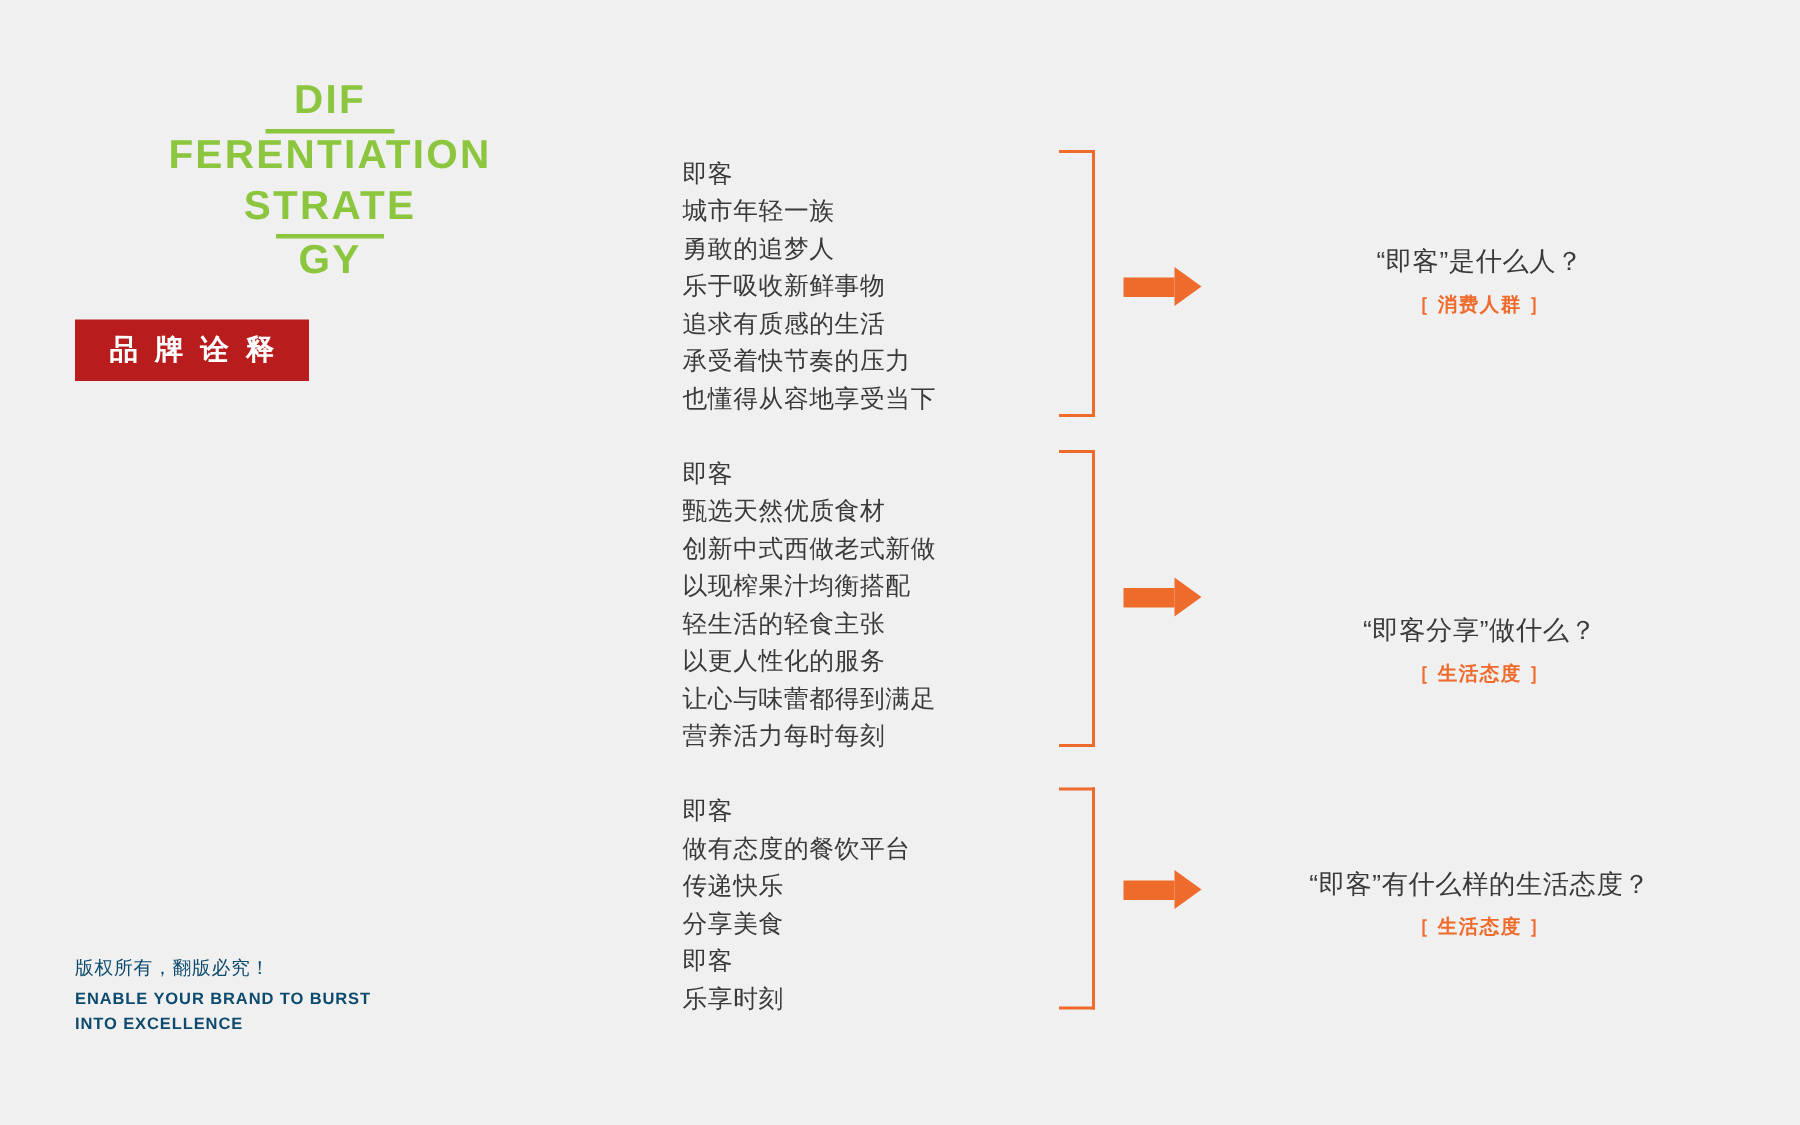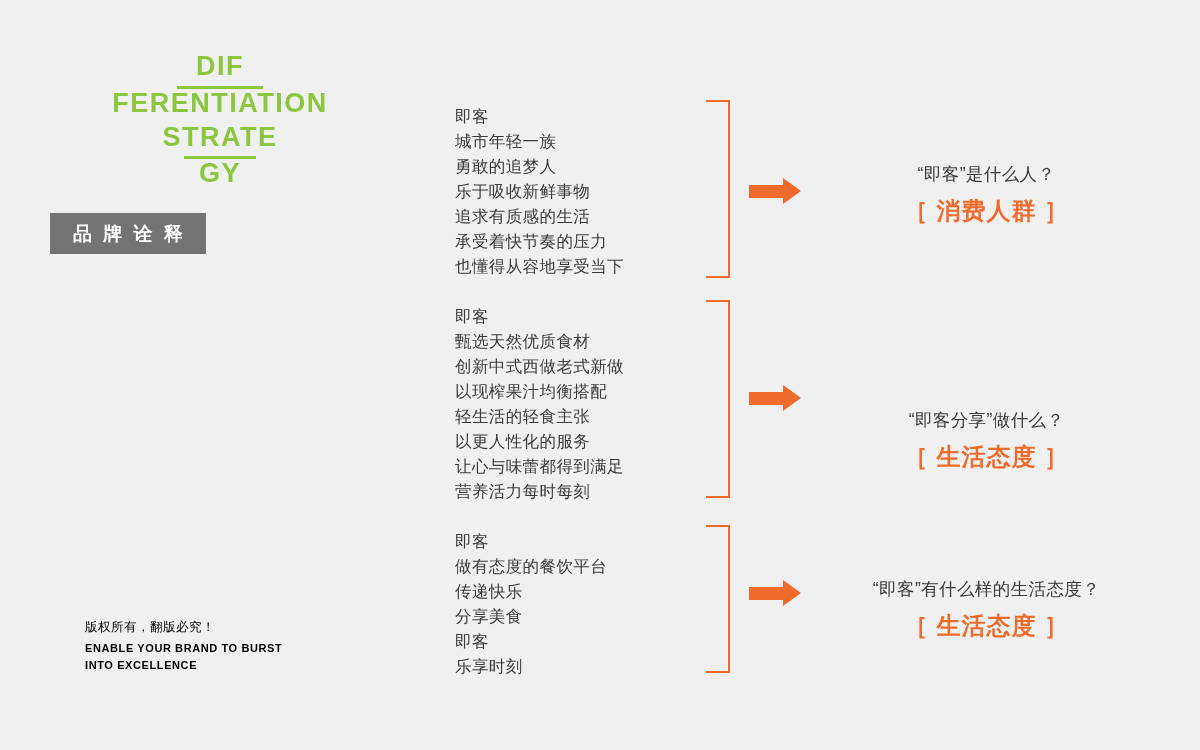--- a/index.html
+++ b/index.html
@@ -40,37 +40,36 @@
     margin: 0 2px;
     position: relative;
     top: 2px;
   }
   .dash-1 { width: 86px; }
   .dash-2 { width: 72px; }
 
   .badge {
     margin-top: 22px;
     display: inline-block;
-    background: #737373;
+    background: #b91c1c;
     color: #ffffff;
     font-size: 19px;
     font-weight: bold;
     letter-spacing: 3px;
     padding: 11px 20px 11px 23px;
     line-height: 1;
   }
 
   
   .footer {
     position: absolute;
     left: 50px;
-    bottom: 76px;
-    color: #000000;
+    bottom: 58px;
+    color: #0c4a6e;
     line-height: 1.55;
-    margin-left: 35px;
   }
   .footer .cn {
     font-size: 12.5px;
     letter-spacing: 0.5px;
     margin-bottom: 3px;
     font-weight: normal;
   }
   .footer .en {
     font-size: 11px;
     letter-spacing: 0.6px;
@@ -152,21 +151,21 @@
   .answer .q {
     color: #3a3a3a;
     font-size: 17.5px;
     letter-spacing: 0.4px;
     white-space: nowrap;
     line-height: 1.4;
   }
   .answer .tag {
     margin-top: 7px;
     color: #ef6b2c;
-    font-size: 24px;
+    font-size: 13px;
     font-weight: bold;
     letter-spacing: 1px;
     white-space: nowrap;
     line-height: 1.4;
   }
 
   
   .row-1 .bracket { height: 178px; }
   .row-2 .bracket { height: 198px; }
   .row-3 .bracket { height: 148px; }

